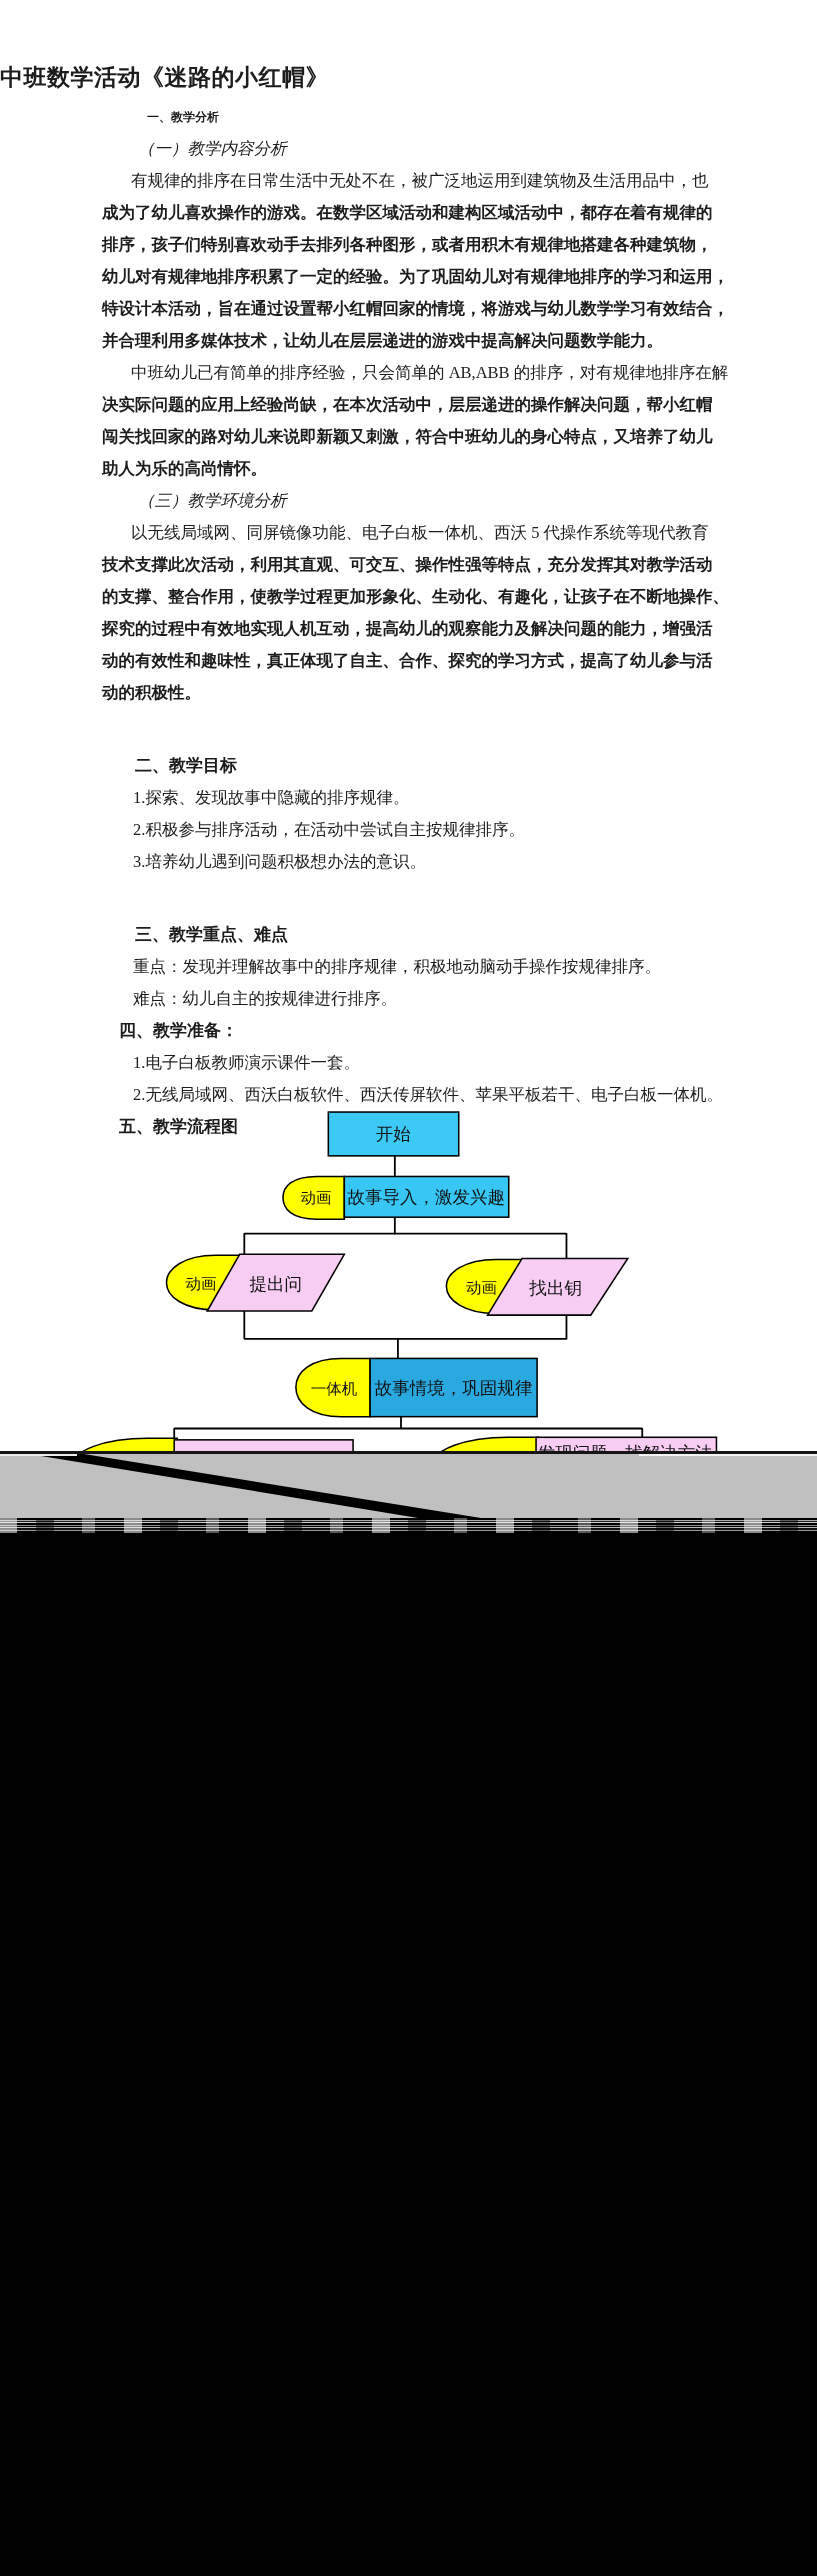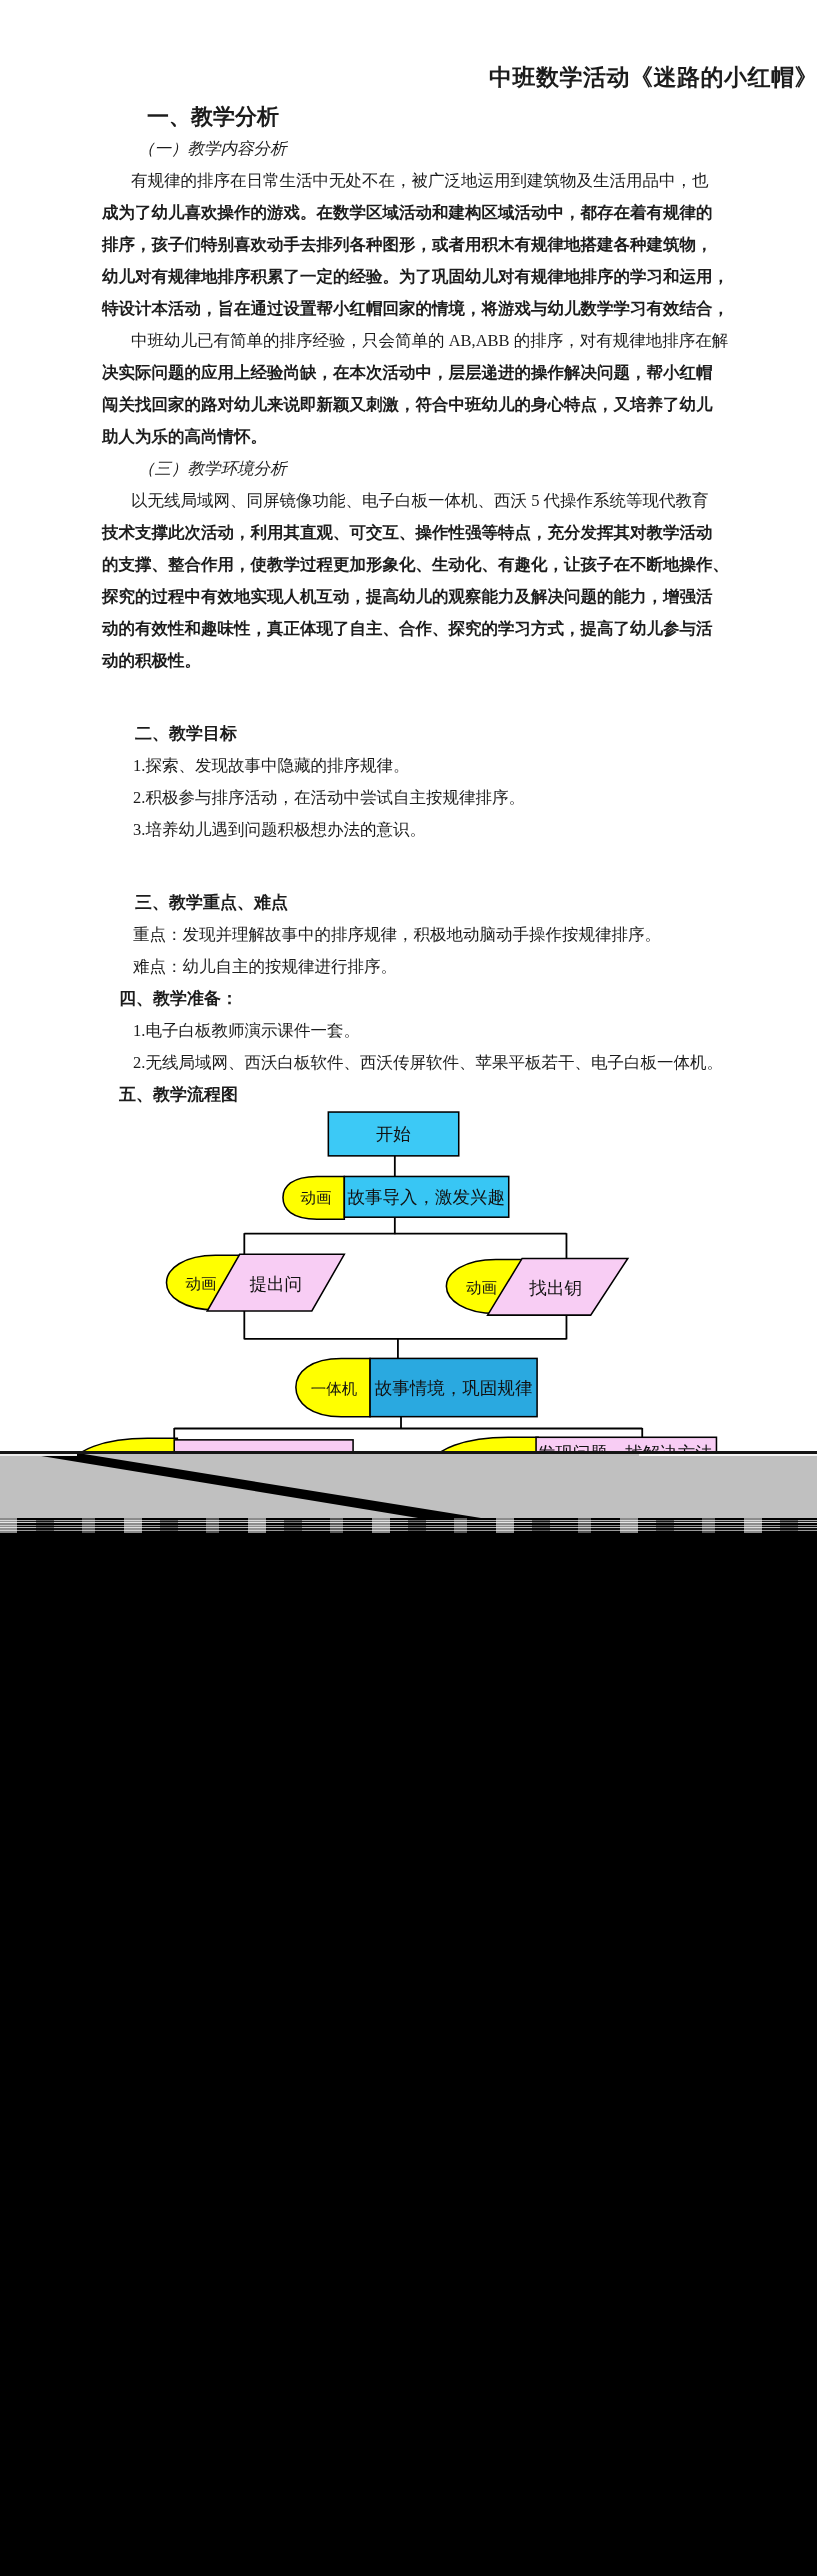--- a/index.html
+++ b/index.html
@@ -3,29 +3,29 @@
 <meta charset="utf-8">
 <style>
   html,body{margin:0;padding:0;}
   body{
     width:818px;height:2971px;position:relative;background:#ffffff;
     font-family:"Liberation Serif","DejaVu Serif",serif;color:#1c1c1c;
     overflow:hidden;
   }
   #doc-title{
     position:absolute;left:0;top:63px;width:818px;height:29px;
-    text-align:right;font-family:"Liberation Sans","DejaVu Sans",sans-serif;
+    text-align:left;font-family:"Liberation Sans","DejaVu Sans",sans-serif;
     font-weight:bold;font-size:23px;line-height:29px;letter-spacing:0.5px;
   }
   #doc-body{
     position:absolute;left:98px;top:101px;width:634px;
     font-size:16.5px;
   }
   #doc-body .ln{height:32px;line-height:32px;white-space:nowrap;}
-  .sec1{margin-left:49px;font-weight:bold;font-size:22px;}
+  .sec1{margin-left:49px;font-weight:bold;font-size:12px;}
   .sec2{margin-left:37px;font-weight:bold;font-size:17px;margin-top:41px;}
   .sec3{margin-left:21px;font-weight:bold;font-size:17px;}
   .paren{margin-left:40px;font-style:italic;}
   .first{margin-left:33px;}
   .cont{margin-left:4px;font-weight:bold;}
   .item{margin-left:35px;}
   #flowchart-svg{position:absolute;left:0;top:1097px;}
   #flowchart-svg text{
     font-family:"Liberation Sans","DejaVu Sans",sans-serif;
     fill:#111;text-anchor:middle;
@@ -56,20 +56,21 @@
 <div id="doc-title">中班数学活动《迷路的小红帽》</div>
 
 <div id="doc-body">
   <div class="ln sec1">一、教学分析</div>
   <div class="ln paren">（一）教学内容分析</div>
   <div class="ln first">有规律的排序在日常生活中无处不在，被广泛地运用到建筑物及生活用品中，也</div>
   <div class="ln cont">成为了幼儿喜欢操作的游戏。在数学区域活动和建构区域活动中，都存在着有规律的</div>
   <div class="ln cont">排序，孩子们特别喜欢动手去排列各种图形，或者用积木有规律地搭建各种建筑物，</div>
   <div class="ln cont">幼儿对有规律地排序积累了一定的经验。为了巩固幼儿对有规律地排序的学习和运用，</div>
   <div class="ln cont">特设计本活动，旨在通过设置帮小红帽回家的情境，将游戏与幼儿数学学习有效结合，</div>
+  <div class="ln cont">并合理利用多媒体技术，让幼儿在层层递进的游戏中提高解决问题数学能力。</div>
   <div class="ln first">中班幼儿已有简单的排序经验，只会简单的 AB,ABB 的排序，对有规律地排序在解</div>
   <div class="ln cont">决实际问题的应用上经验尚缺，在本次活动中，层层递进的操作解决问题，帮小红帽</div>
   <div class="ln cont">闯关找回家的路对幼儿来说即新颖又刺激，符合中班幼儿的身心特点，又培养了幼儿</div>
   <div class="ln cont">助人为乐的高尚情怀。</div>
   <div class="ln paren">（三）教学环境分析</div>
   <div class="ln first">以无线局域网、同屏镜像功能、电子白板一体机、西沃 5 代操作系统等现代教育</div>
   <div class="ln cont">技术支撑此次活动，利用其直观、可交互、操作性强等特点，充分发挥其对教学活动</div>
   <div class="ln cont">的支撑、整合作用，使教学过程更加形象化、生动化、有趣化，让孩子在不断地操作、</div>
   <div class="ln cont">探究的过程中有效地实现人机互动，提高幼儿的观察能力及解决问题的能力，增强活</div>
   <div class="ln cont">动的有效性和趣味性，真正体现了自主、合作、探究的学习方式，提高了幼儿参与活</div>

